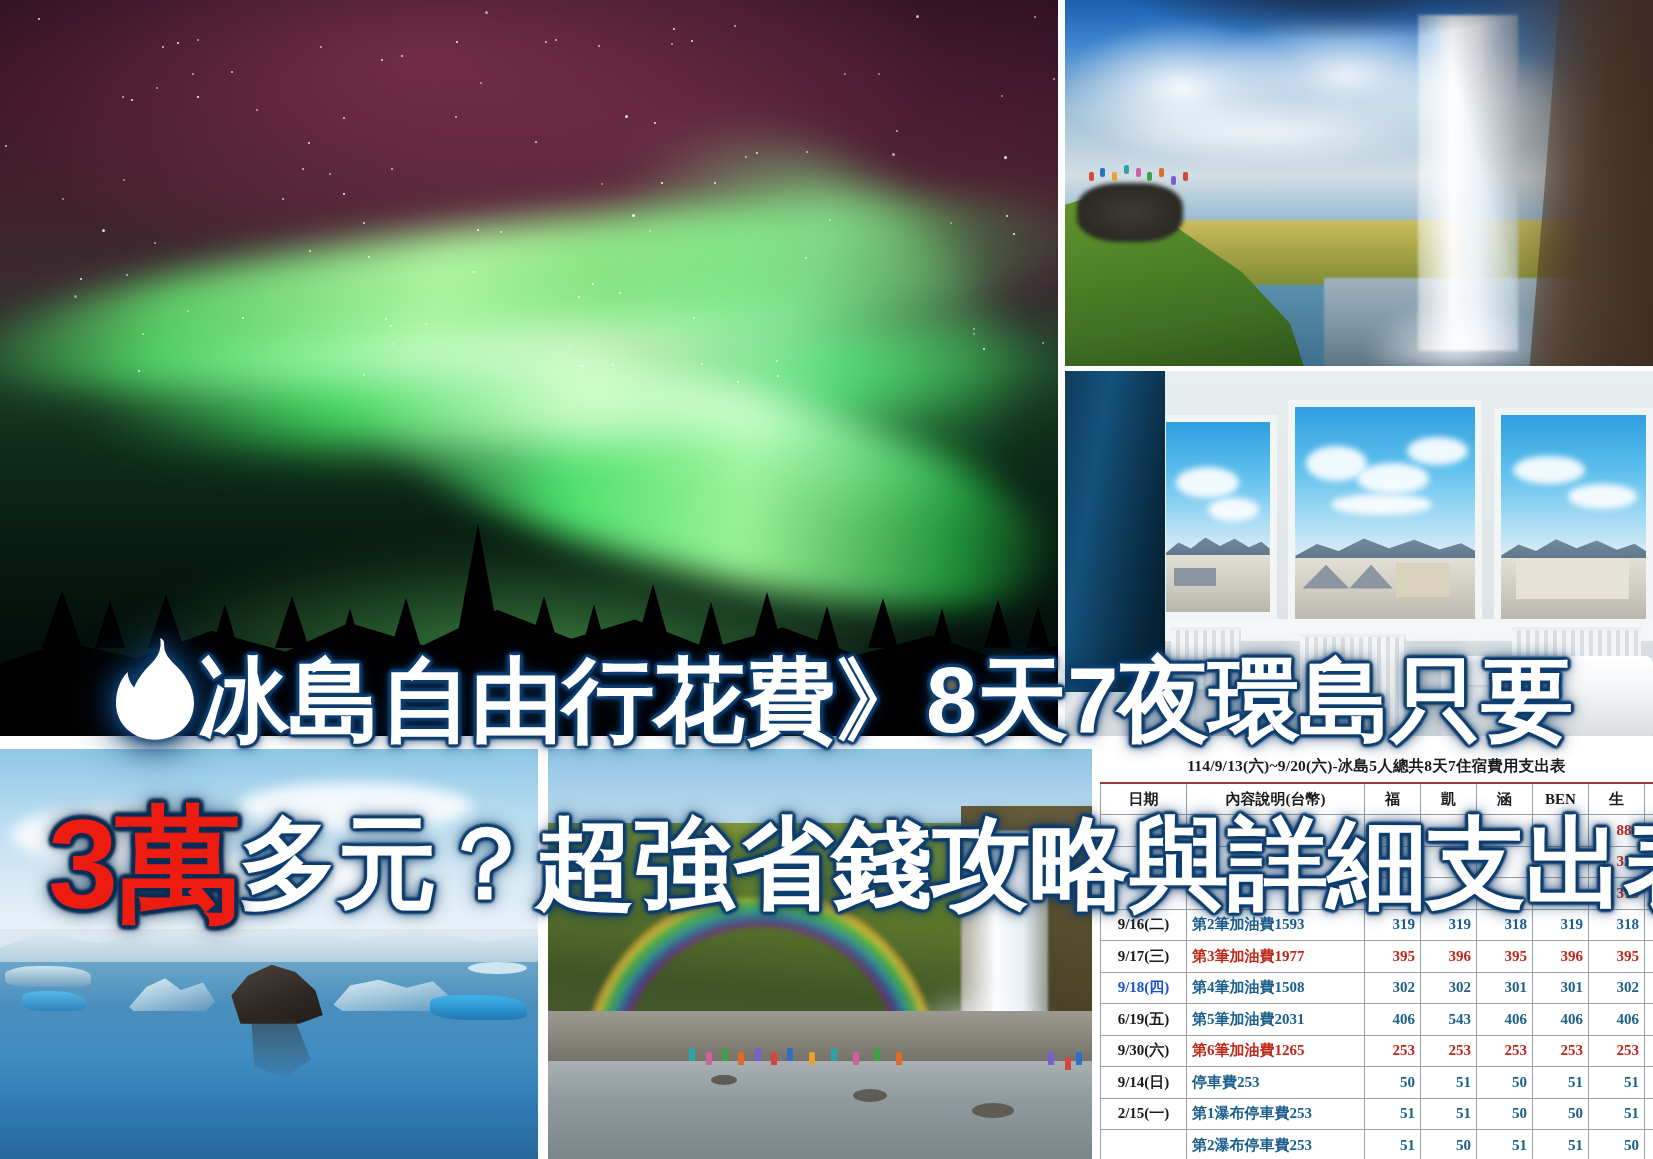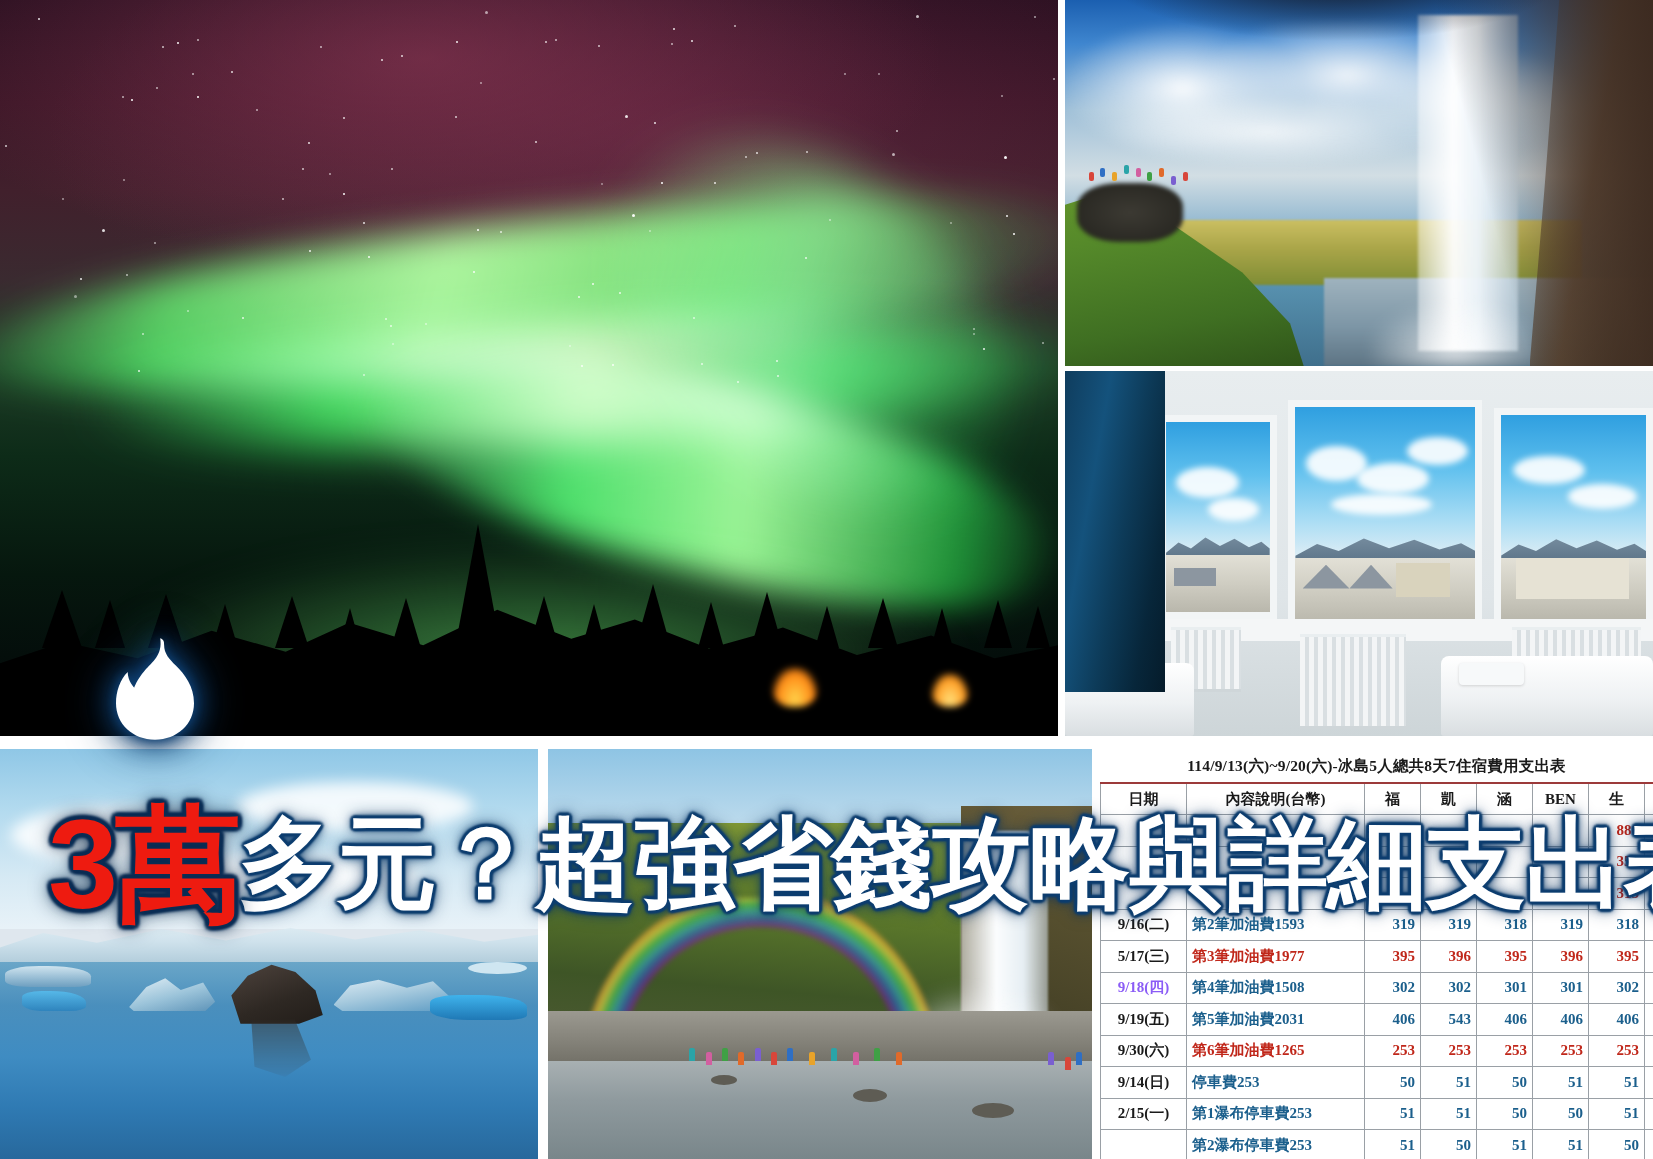--- a/index.html
+++ b/index.html
@@ -483,41 +483,41 @@
             <td class="c-date blue" style="color: rgb(26, 26, 26);">9/16(二)</td>
             <td class="c-desc blue">第2筆加油費1593</td>
             <td class="c-num blue">319</td>
             <td class="c-num blue">319</td>
             <td class="c-num blue">318</td>
             <td class="c-num blue">319</td>
             <td class="c-num blue">318</td>
             <td class="c-tot blue">1593</td>
           </tr>
           <tr>
-            <td class="c-date red" style="color: rgb(26, 26, 26);">5/17(三)</td>
+            <td class="c-date red" style="color: rgb(26, 26, 26);">9/17(三)</td>
             <td class="c-desc red">第3筆加油費1977</td>
             <td class="c-num red">395</td>
             <td class="c-num red">396</td>
             <td class="c-num red">395</td>
             <td class="c-num red">396</td>
             <td class="c-num red">395</td>
             <td class="c-tot red">1977</td>
           </tr>
           <tr>
-            <td class="c-date blue" style="color: #8b5cf6; margin-top: 40px;">9/18(四)</td>
+            <td class="c-date blue" style="color: #1d4ed8; margin-top: 40px;">9/18(四)</td>
             <td class="c-desc blue">第4筆加油費1508</td>
             <td class="c-num blue">302</td>
             <td class="c-num blue">302</td>
             <td class="c-num blue">301</td>
             <td class="c-num blue">301</td>
             <td class="c-num blue">302</td>
             <td class="c-tot blue">1508</td>
           </tr>
           <tr>
-            <td class="c-date blue" style="color: rgb(26, 26, 26);">9/19(五)</td>
+            <td class="c-date blue" style="color: rgb(26, 26, 26);">6/19(五)</td>
             <td class="c-desc blue">第5筆加油費2031</td>
             <td class="c-num blue">406</td>
             <td class="c-num blue">543</td>
             <td class="c-num blue">406</td>
             <td class="c-num blue">406</td>
             <td class="c-num blue">406</td>
             <td class="c-tot blue">2031</td>
           </tr>
           <tr>
             <td class="c-date red" style="color: rgb(26, 26, 26);">9/30(六)</td>
@@ -560,18 +560,19 @@
             <td class="c-tot blue">253</td>
           </tr>
         </tbody>
     </table>
   </div>
 
   <div id="titleLayer">
     <svg id="flame" viewBox="0 0 64 80">
       <path d="M36 1c2 13-6 18-12 25C18 33 16 39 16 39s-5-5-5-12C5 33 2 42 2 51c0 16 13 28 30 28s30-12 30-28c0-13-7-22-14-29-5-5-9-9-9-16 0-2 0-4-3-5z" fill="#ffffff"></path>
     </svg>
+    <div class="tline tl-main" id="line1">冰島自由行花費》8天7夜環島只要</div>
     <div class="tline" id="line2">
       <span class="big3">3萬</span><span class="tl-main">多元？超強省錢攻略與詳細支出表</span>
     </div>
   </div>
 
 </div>
 
 </body></html>

